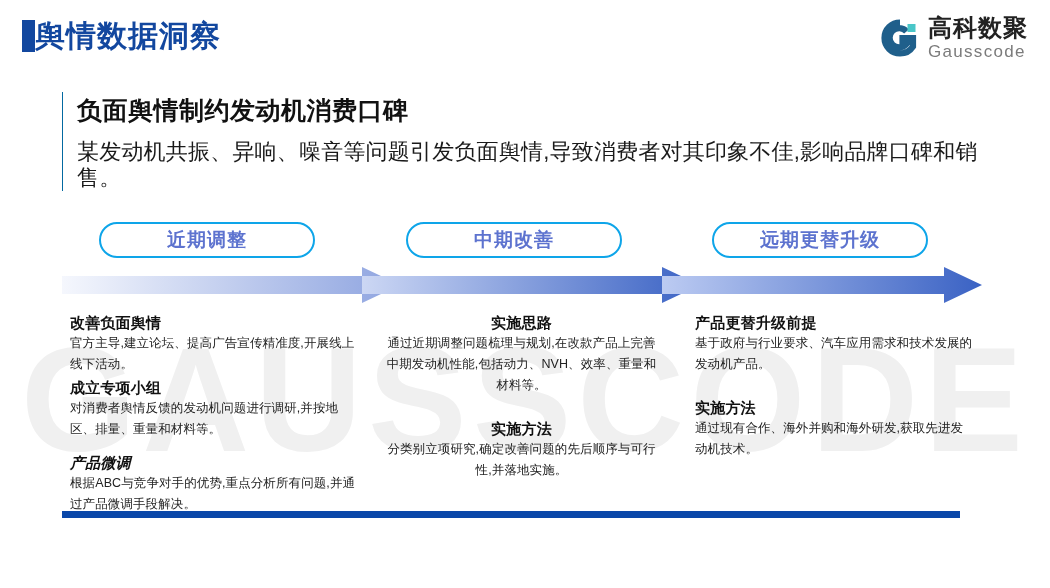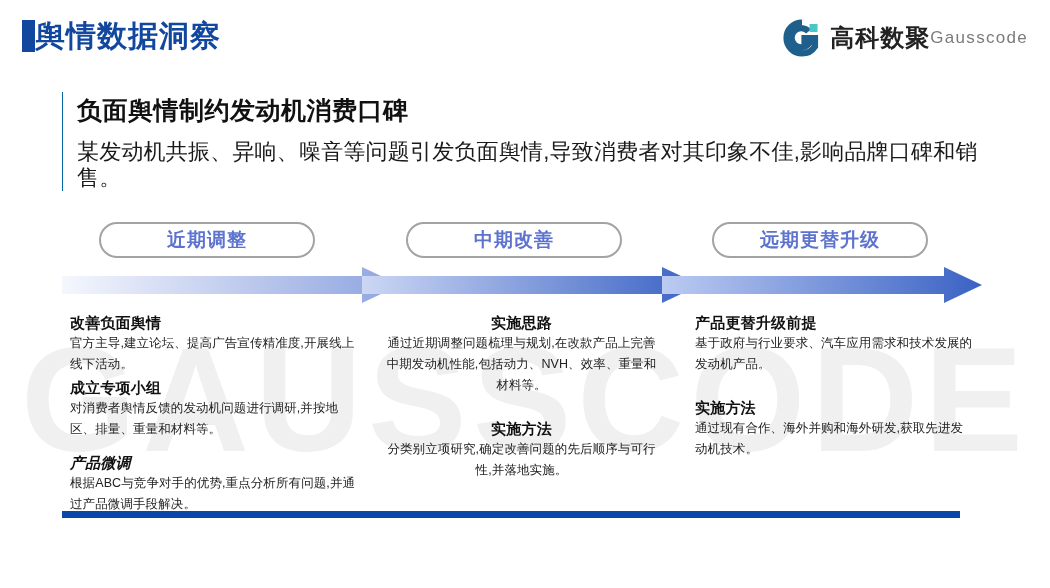--- a/index.html
+++ b/index.html
@@ -70,21 +70,21 @@
     gap: 9px;
   }
   .logo-mark {
     position: relative;
     width: 38px;
     height: 38px;
     flex: 0 0 38px;
   }
   .logo-text {
     display: flex;
-    flex-direction: row;
+    flex-direction: column;
     justify-content: center;
     line-height: 1;
   }
   .logo-cn {
     font-size: 24px;
     font-weight: 700;
     color: #222222;
     letter-spacing: 1px;
   }
   .logo-en {
@@ -127,21 +127,21 @@
     left: 0;
     top: 222px;
     width: 1050px;
     height: 34px;
     z-index: 3;
   }
   .pill {
     position: absolute;
     top: 0;
     height: 32px;
-    border: 2px solid #a3a3a3;
+    border: 2px solid #0ea5e9;
     border-radius: 18px;
     background: #ffffff;
     display: flex;
     align-items: center;
     justify-content: center;
     font-size: 19px;
     font-weight: 700;
     color: #5d73cf;
     letter-spacing: 1px;
   }

